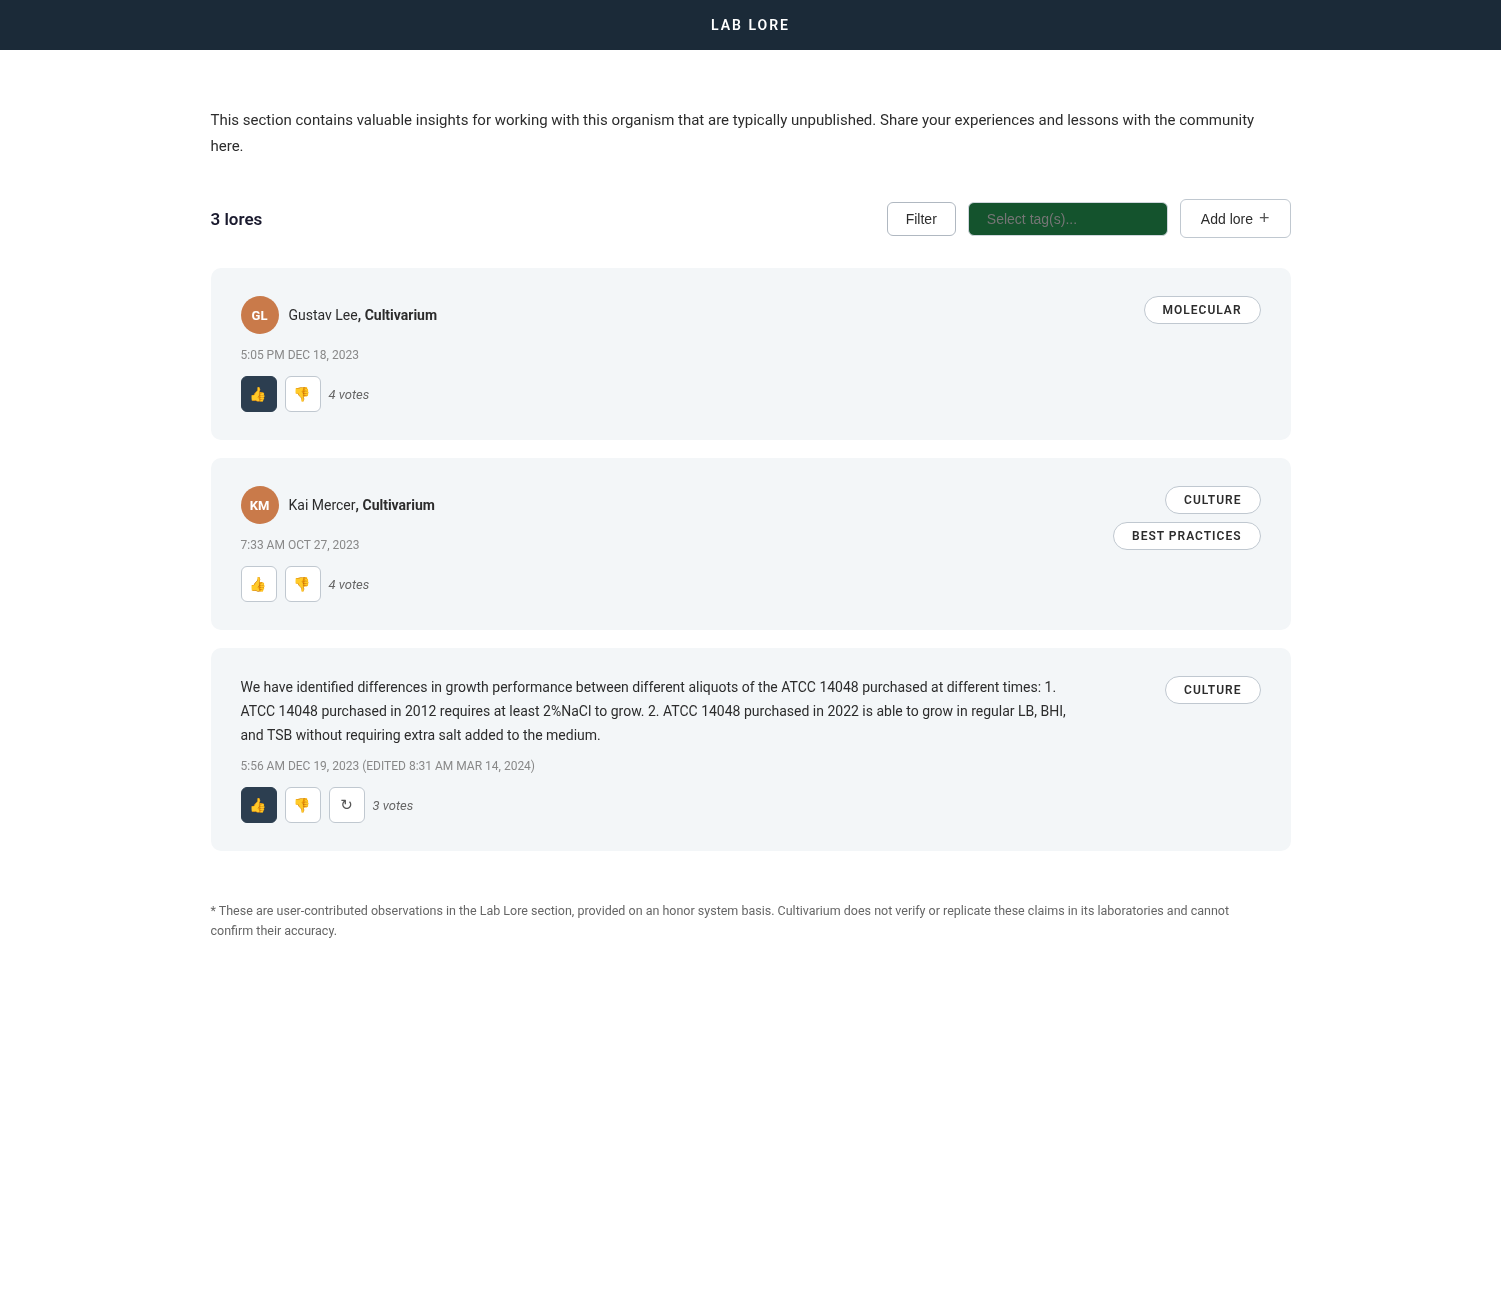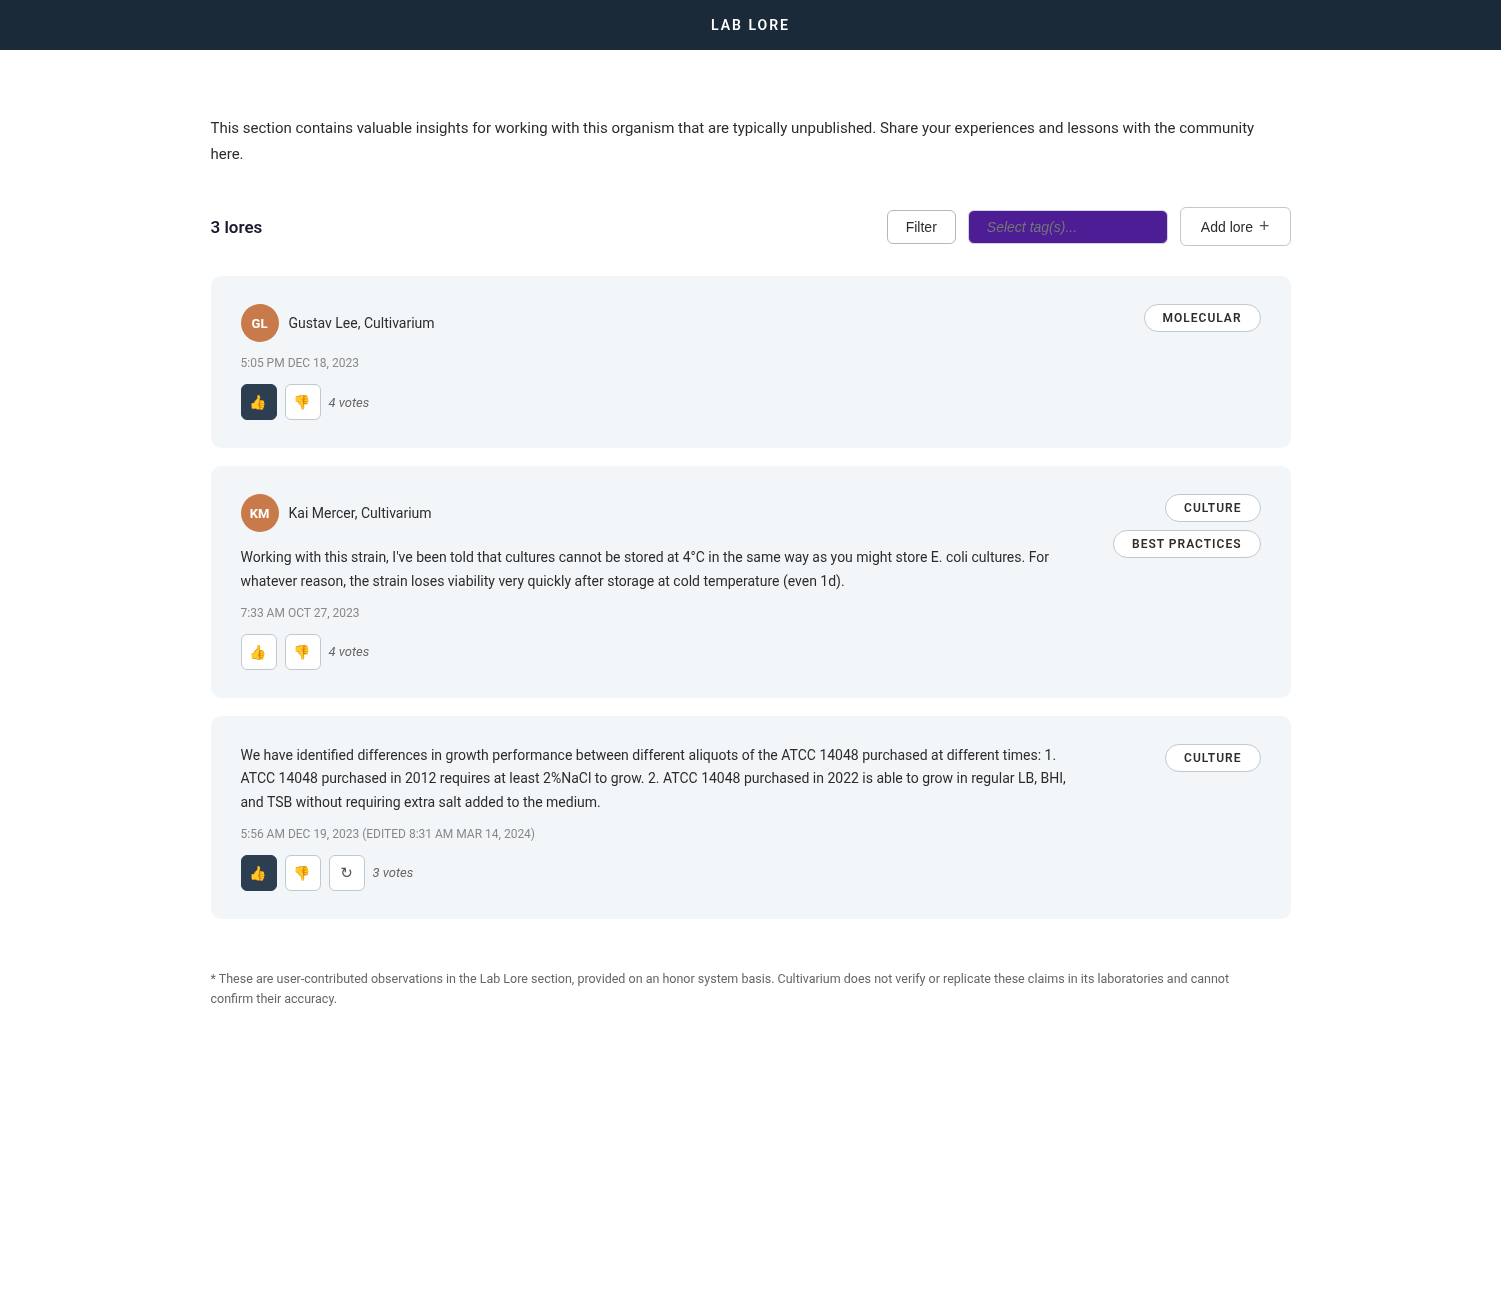--- a/index.html
+++ b/index.html
@@ -26,21 +26,21 @@
     .header-title {
       color: #fff;
       font-size: 14px;
       font-weight: 600;
       letter-spacing: 2px;
     }
 
     
     .main-content {
       max-width: 1160px;
-      margin: 16px auto;
+      margin: 8px auto;
       padding: 50px 40px 60px;
     }
 
     .description {
       font-size: 15px;
       line-height: 1.7;
       color: #2c2c2c;
       margin-bottom: 40px;
       max-width: 1060px;
     }
@@ -72,28 +72,27 @@
       border-radius: 6px;
       padding: 8px 18px;
       font-size: 14px;
       font-weight: 500;
       color: #2c2c2c;
       cursor: pointer;
     }
 
     .tag-select {
       border: 1.5px solid #d0d6dd;
-      background: #4c1d95;
+      background: #14532d;
       border-radius: 6px;
       padding: 8px 18px;
       font-size: 14px;
       color: #999;
       width: 200px;
       cursor: pointer;
-      font-style: italic;
     }
 
     .add-lore-btn {
       border: 1.5px solid #c0c8d0;
       background: #fff;
       border-radius: 6px;
       padding: 8px 20px;
       font-size: 14px;
       font-weight: 500;
       color: #2c2c2c;
@@ -173,21 +172,21 @@
     .user-info {
       font-size: 14px;
       color: #2c2c2c;
     }
 
     .user-name {
       font-weight: 400;
     }
 
     .user-org {
-      font-weight: 400;
+      font-weight: 700;
       color: #2c2c2c;
     }
 
     .card-body {
       font-size: 14px;
       line-height: 1.7;
       color: #2c2c2c;
       margin-bottom: 12px;
       padding-left: 0;
     }
@@ -310,21 +309,20 @@
       </div>
     </div>
       <div class="lore-card">
       <div class="card-left">
         <div class="user-row">
           <div class="avatar avatar-km">KM</div>
           <span class="user-info">
             <span class="user-name">Kai Mercer</span><span class="user-org">, Cultivarium</span>
           </span>
         </div>
-        <div class="card-body">Working with this strain, I've been told that cultures cannot be stored at 4°C in the same way as you might store E. coli cultures. For whatever reason, the strain loses viability very quickly after storage at cold temperature (even 1d).</div>
         <div class="card-timestamp">7:33 AM OCT 27, 2023</div>
         <div class="card-actions">
           <button class="vote-btn" title="Upvote">
             <span class="thumb-icon">👍</span>
           </button>
           <button class="vote-btn" title="Downvote">
             <span class="thumb-icon">👎</span>
           </button>
 
           <span class="vote-count">4 votes</span>

